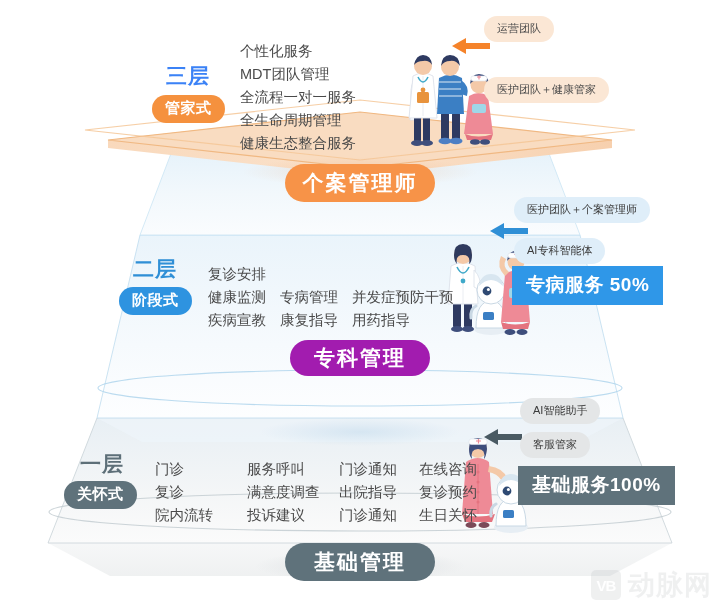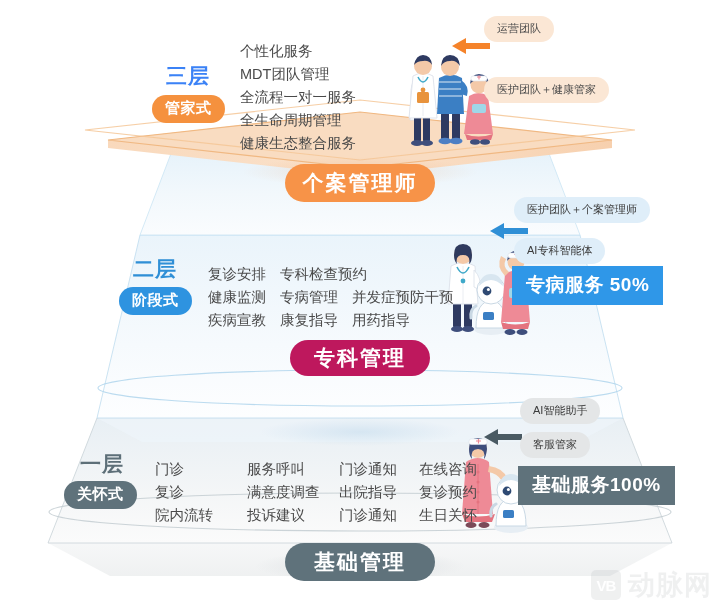--- a/index.html
+++ b/index.html
@@ -326,21 +326,20 @@
   <div class="role-tag" style="left:484px; top:52px; background:#FBE7D5; color:#4a4a4a;margin-top:25px;">医护团队＋健康管家</div>
 
   <div class="center-pill" style="left:285px; top:164px; width:150px; height:38px; background:#F79348;">个案管理师</div>
 
   <div class="tier-num" style="left:133px; top:255px; color:#2F8FD6;">二层</div>
   <div class="tier-pill" style="left:119px; top:287px; background:#2E93E0;">阶段式</div>
 
   <div class="svc-block" style="left:208px; top:263px;">
     <div class="svc-row" style="gap:14px;">
       <span class="svc-cell">复诊安排</span>
-      <span class="svc-cell">专科检查预约</span>
     </div>
     <div class="svc-row" style="gap:14px;">
       <span class="svc-cell">健康监测</span>
       <span class="svc-cell">专病管理</span>
       <span class="svc-cell">并发症预防干预</span>
     </div>
     <div class="svc-row" style="gap:14px;">
       <span class="svc-cell">疾病宣教</span>
       <span class="svc-cell">康复指导</span>
       <span class="svc-cell">用药指导</span>
@@ -350,21 +349,21 @@
   <div class="arrow-wrap" style="left:490px; top:222px;">
     <svg width="38" height="18" viewBox="0 0 38 18">
       <path d="M38 6 H14 V1 L0 9 L14 17 V12 H38 Z" fill="#2F8FD6"></path>
     </svg>
   </div>
 
   <div class="role-tag" style="left:514px; top:197px; background:#DFEEF9; color:#3b3b3b;">医护团队＋个案管理师</div>
   <div class="role-tag" style="left:514px; top:238px; background:#DFEEF9; color:#3b3b3b;">AI专科智能体</div>
   <div class="pct-tag" style="left:512px; top:266px; background:#2F97E8;">专病服务 50%</div>
 
-  <div class="center-pill" style="left:290px; top:340px; width:140px; height:36px; background:#be185d;">专科管理</div>
+  <div class="center-pill" style="left:290px; top:340px; width:140px; height:36px; background:#a21caf;">专科管理</div>
 
   <div class="tier-num" style="left:80px; top:450px; color:#5D6F78;">一层</div>
   <div class="tier-pill" style="left:64px; top:481px; background:#5F727B;">关怀式</div>
 
   <div class="svc-block" style="left:155px; top:458px;">
     <div class="svc-row">
       <span class="svc-cell" style="width:92px;">门诊</span>
       <span class="svc-cell" style="width:92px;">服务呼叫</span>
       <span class="svc-cell" style="width:80px;">门诊通知</span>
       <span class="svc-cell">在线咨询</span>

